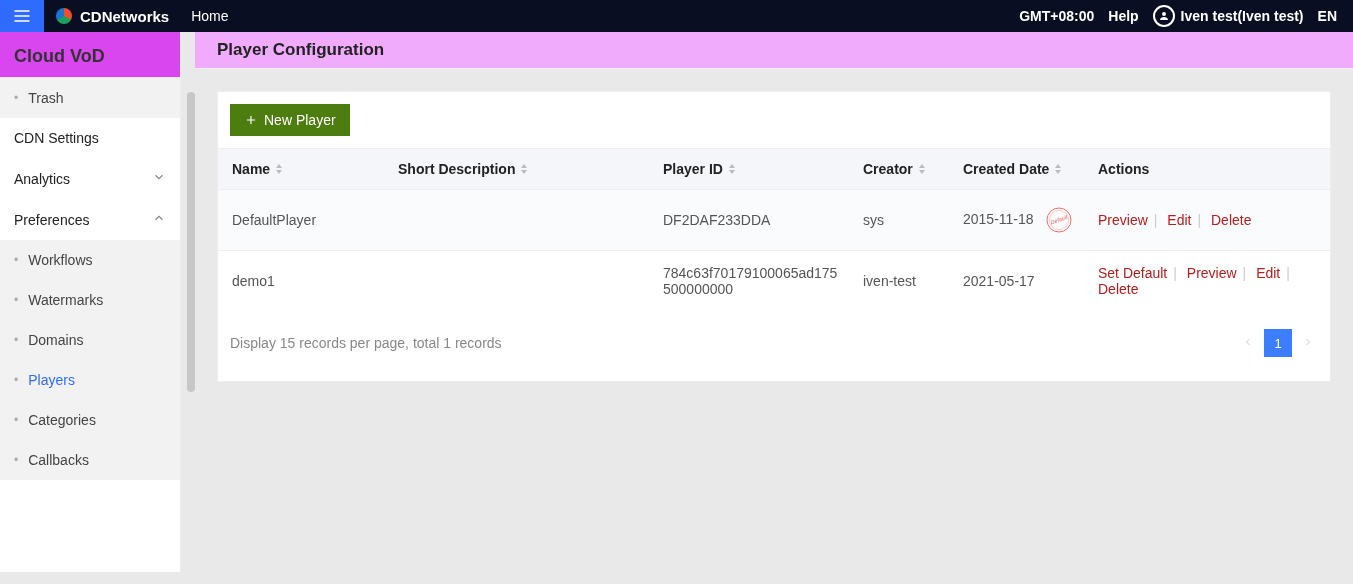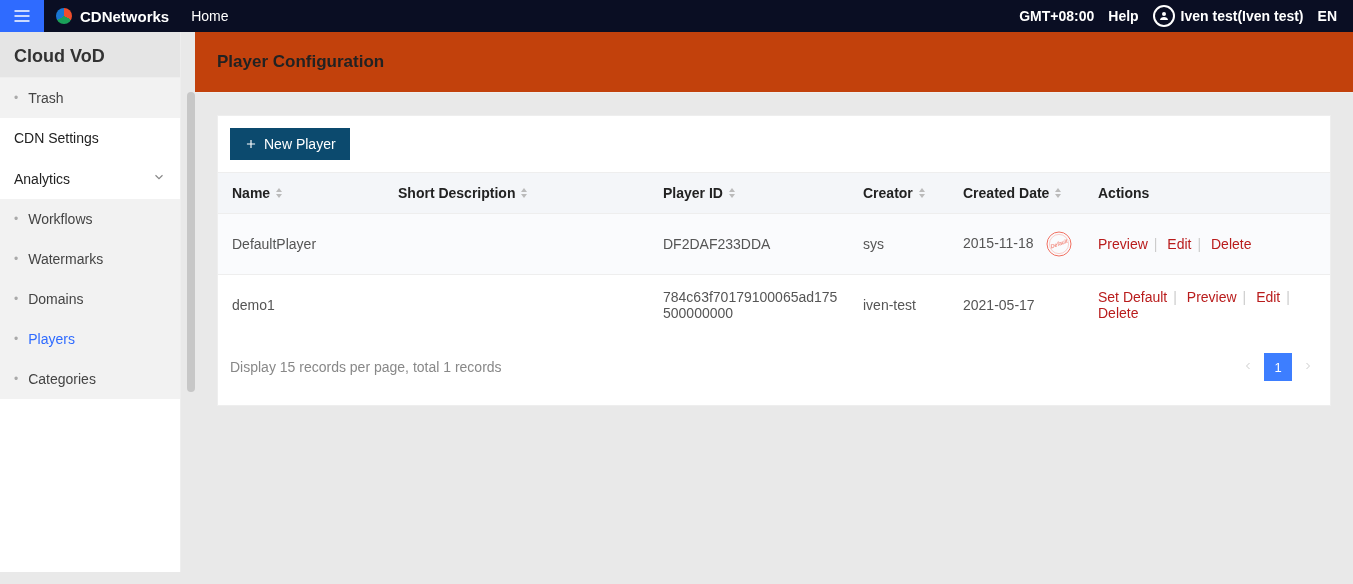--- a/index.html
+++ b/index.html
@@ -16,36 +16,36 @@
   .top-right { display:flex; align-items:center; gap:14px; padding-right:16px; }
   .top-right .item { cursor:pointer; display:flex; align-items:center; gap:6px;font-weight:bold; }
   .user-circle { width:22px; height:22px; border:2px solid #fff; border-radius:50%; display:flex; align-items:center; justify-content:center;}
   .user-circle svg{ width:12px; height:12px; fill:#fff;}
 
   
   .layout { display:flex; height:calc(584px - 44px); }
   .sidebar-outer { width:195px; background:#e9e9e9; position:relative; }
   .sidebar { width:181px; background:#fff; height:100%; overflow:auto; border-right:1px solid #eee;}
   .sidebar-scroll { position:absolute; right:0; top:60px; width:8px; height:300px; background:#c7c7c7; border-radius:4px; }
-  .sidebar .section-title { font-size:18px; font-weight:700; padding:14px 14px 10px; border-bottom:1px solid #eee; background:#e5e5e5;}
+  .sidebar .section-title { font-size:18px; font-weight:700; padding:14px 14px 10px; border-bottom:1px solid #eee; background:#d946ef;}
   .side-item { display:flex; align-items:center; justify-content:space-between; padding:12px 14px; cursor:pointer; color:#222; background:#fff; border-bottom:0; }
   .side-item.sub { background:#f2f2f2; padding-left:14px; color:#444; }
   .side-item.sub::before { content:"•"; color:#aaa; margin-right:10px; font-size:12px;}
   .side-item.sub .lbl { flex:1; }
   .side-item.active { color:#2f6bff; }
   .chev svg{ width:14px; height:14px; stroke:#888; stroke-width:2; fill:none;}
 
   
   .main { flex:1; display:flex; flex-direction:column; overflow:auto; }
-  .page-header { background:#c2410c; padding:20px 22px; border-bottom:1px solid #eee; }
+  .page-header { background:#f0abfc; padding:8px 22px; border-bottom:1px solid #eee; }
   .page-header h2 { font-size:17px; font-weight:700; color:#222;}
   .content { padding:22px; }
   .card { background:#fff; border:1px solid #eee; }
   .card-top { padding:12px; border-bottom:1px solid #eee;}
-  .new-btn { background:#0c4a6e; color:#fff; border:none; padding:8px 14px; font-size:14px; cursor:pointer; display:inline-flex; align-items:center; gap:6px;}
+  .new-btn { background:#4d7c0f; color:#fff; border:none; padding:8px 14px; font-size:14px; cursor:pointer; display:inline-flex; align-items:center; gap:6px;}
   .new-btn svg{ width:14px; height:14px; stroke:#fff; stroke-width:2; fill:none;}
 
   table { width:100%; border-collapse:collapse; }
   thead tr { background:#f4f6f9; }
   th { text-align:left; font-weight:700; font-size:14px; color:#222; padding:12px 10px; }
   th .sort { display:inline-block; margin-left:4px; }
   th .sort svg{ width:10px; height:10px; fill:#bbb; }
   td { padding:14px 10px; font-size:14px; color:#555; vertical-align:middle; }
   tbody tr { border-top:1px solid #eee; }
   tbody tr:first-child { background:#fafbfd; }
@@ -106,34 +106,43 @@
         </div>
       <div class="side-item">
           <span>CDN Settings</span>
         </div>
       <div class="side-item">
         <span>Analytics</span>
         <span class="chev"><svg viewBox="0 0 24 24">
               <path d="M6 9l6 6 6-6"></path>
             </svg></span>
       </div>
+      <div class="side-item">
+        <span>Preferences</span>
+        <span class="chev"><svg viewBox="0 0 24 24">
+              <path d="M6 15l6-6 6 6"></path>
+            </svg></span>
+      </div>
       <div class="side-item sub">
           <span class="lbl">Workflows</span>
         </div>
       <div class="side-item sub">
           <span class="lbl">Watermarks</span>
         </div>
       <div class="side-item sub">
           <span class="lbl">Domains</span>
         </div>
       <div class="side-item sub active">
           <span class="lbl">Players</span>
         </div>
       <div class="side-item sub">
           <span class="lbl">Categories</span>
+        </div>
+      <div class="side-item sub">
+          <span class="lbl">Callbacks</span>
         </div>
     </div>
     <div class="sidebar-scroll"></div>
   </div>
 
   <div class="main">
     <div class="page-header">
       <h2>Player Configuration</h2>
     </div>
     <div class="content">

